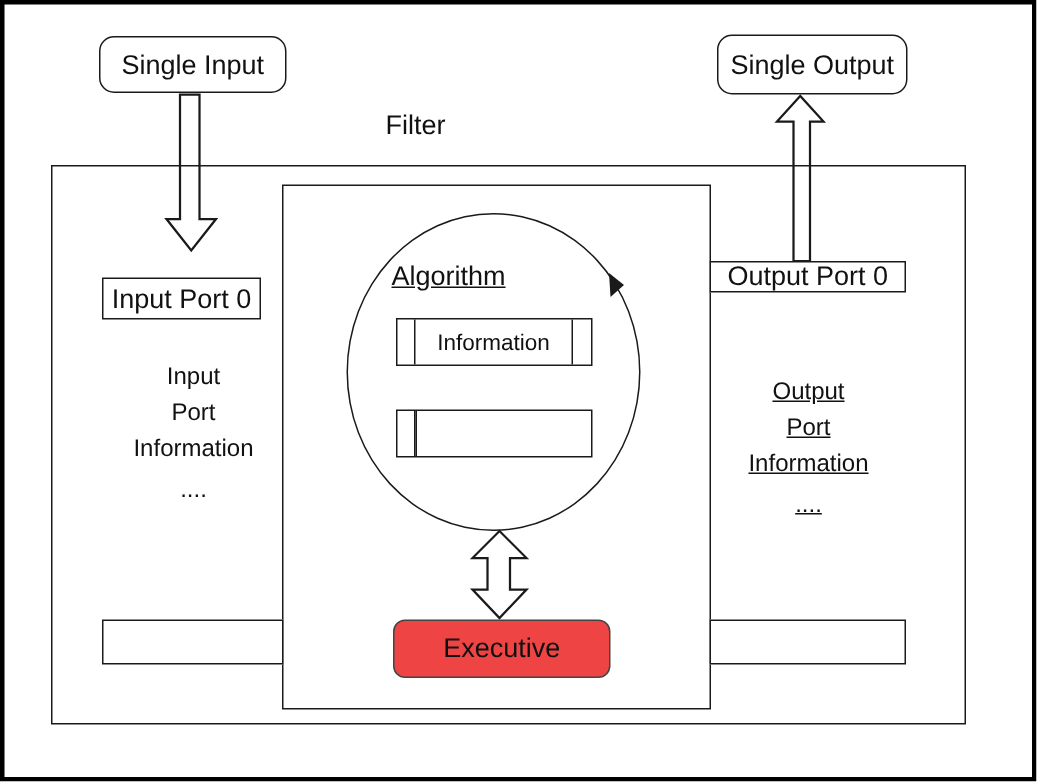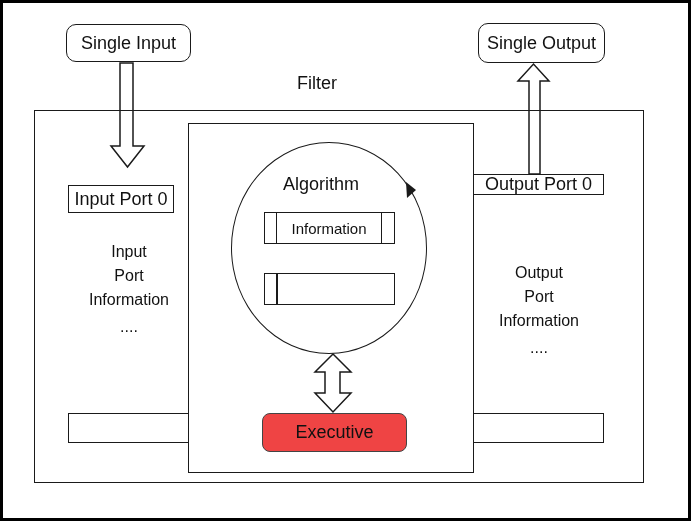--- a/index.html
+++ b/index.html
@@ -9,21 +9,21 @@
     background:#ffffff; border:3px solid #000;
     font-family:"Liberation Sans","DejaVu Sans",sans-serif;
     color:#111; overflow:hidden;
   }
   .rect { position:absolute; border:1.5px solid #1a1a1a; background:transparent; }
   .whitebox { position:absolute; border:1.5px solid #1a1a1a; background:#fff;
               display:flex; align-items:center; justify-content:center; }
   .rounded { position:absolute; border:1.6px solid #1a1a1a; border-radius:10px; background:#fff;
              display:flex; align-items:center; justify-content:center; font-size:18px; }
   .portbox { font-size:18px; }
-  .lbl { position:absolute; text-align:center; }
+  .lbl { position:absolute; }
   .filter-lbl { font-size:18px; }
   .algo-lbl { font-size:18px; }
   .sidetext { position:absolute; width:122px; text-align:center;
               font-size:16px; line-height:24px; }
   .stripe-box { position:absolute; border:1.4px solid #1a1a1a; background:#fff; display:flex; }
   .stripe-box .cell-l { width:12px; border-right:1.3px solid #1a1a1a; }
   .stripe-box .cell-r { width:13px; border-left:1.3px solid #1a1a1a; }
   .stripe-box .cell-m { flex:1; display:flex; align-items:center; justify-content:center;
                         font-size:15px; }
   .ellipse { position:absolute; border:1.4px solid #1a1a1a; border-radius:50%; background:transparent; }
@@ -32,21 +32,21 @@
   svg.overlay { position:absolute; left:0; top:0; pointer-events:none; }
 </style>
 </head>
 <body>
 
 <div class="canvas">
 
   <div class="lbl filter-lbl" style="left:254px; top:70px; width:120px;">Filter</div>
 
   <div class="ellipse" style="left:228px; top:139px; width:196px; height:212px;"></div>
-  <div class="lbl algo-lbl" style="left:258px; top:171px; width:120px;">Algorithm</div>
+  <div class="lbl algo-lbl" style="left:258px; top:171px; width:120px;text-decoration:underline;">Algorithm</div>
 
   <svg class="overlay" width="691" height="521" viewBox="0 0 691 521">
     <g>
       <polygon points="117,60 117,143 108,143 124.5,164 141,143 130,143 130,60" fill="#ffffff" stroke="#1a1a1a" stroke-width="1.5"></polygon>
     </g>
     <g>
       <polygon points="526,171 526,78 515,78 530.5,61 546,78 537,78 537,171" fill="#ffffff" stroke="#1a1a1a" stroke-width="1.5"></polygon>
     </g>
     <g>
       <polygon points="322,369 312,369 330,351 348,369 337,369 337,390 348,390 330,409 312,390 322,390" fill="#ffffff" stroke="#1a1a1a" stroke-width="1.5"></polygon>
@@ -73,21 +73,21 @@
   <div class="whitebox portbox" style="left:470px; top:171px; width:131px; height:21px;">
     <span>Output Port 0</span>
   </div>
 
   <div class="sidetext" style="left:65px; top:237px;">
     <div>Input</div>
     <div>Port</div>
     <div>Information</div>
     <div style="margin-top:3px;">....</div>
   </div>
-  <div class="sidetext" style="left:475px; top:258px;">
+  <div class="sidetext" style="left:475px; top:247px;text-decoration:underline;">
     <div>Output</div>
     <div>Port</div>
     <div>Information</div>
     <div style="margin-top:3px;">....</div>
   </div>
 
   <div class="stripe-box" style="left:261px; top:209px; width:131px; height:32px;">
     <div class="cell-l"></div>
     <div class="cell-m">Information</div>
     <div class="cell-r"></div>

